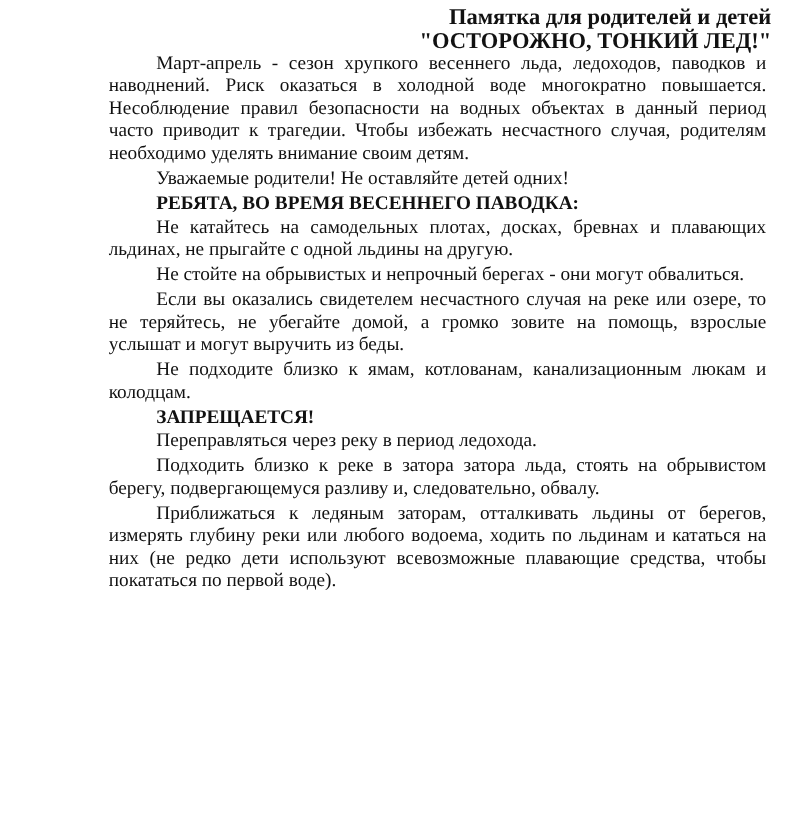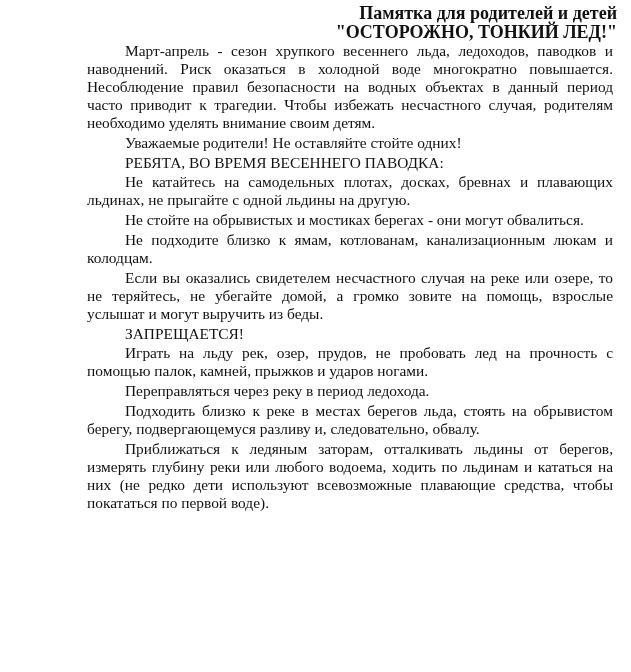--- a/index.html
+++ b/index.html
@@ -4,36 +4,35 @@
 <style>
   html, body { margin: 0; padding: 0; background: #ffffff; }
   body { width: 631px; height: 672px; overflow: hidden; position: relative; }
   .page {
     position: absolute; left: 87px; top: 4px; width: 530px;
     font-family: "Liberation Serif", serif; font-size: 15.4px; line-height: 18px; color: #111;
   }
   .title { text-align: right; font-weight: bold; font-size: 18px; line-height: 19px; margin-left: 20px; }
   .p { text-align: justify; text-indent: 38px; margin: 0 4px 2px 0; }
   .b { font-weight: normal; }
-  .h { font-weight: normal; padding-left: 38px; margin: 1px 0 1px 0; }
+  .h { font-weight: bold; padding-left: 38px; margin: 1px 0 1px 0; }
 </style>
 </head>
 <body>
 
 <div class="page">
   <div class="title">Памятка для родителей и детей</div>
   <div class="title">"ОСТОРОЖНО, ТОНКИЙ ЛЕД!"</div>
 
   <p class="p">Март-апрель - сезон хрупкого весеннего льда, ледоходов, паводков и наводнений. Риск оказаться в холодной воде многократно повышается. Несоблюдение правил безопасности на водных объектах в данный период часто приводит к трагедии. Чтобы избежать несчастного случая, родителям необходимо уделять внимание своим детям.</p>
-  <p class="p"><span class="b">Уважаемые родители!</span><span> Не оставляйте стойте одних!</span></p>
+  <p class="p"><span class="b">Уважаемые родители!</span><span> Не оставляйте детей одних!</span></p>
 
   <div class="h">РЕБЯТА, ВО ВРЕМЯ ВЕСЕННЕГО ПАВОДКА:</div>
   <p class="p">Не катайтесь на самодельных плотах, досках, бревнах и плавающих льдинах, не прыгайте с одной льдины на другую.</p>
-  <p class="p">Не стойте на обрывистых и мостиках берегах - они могут обвалиться.</p>
+  <p class="p">Не стойте на обрывистых и непрочный берегах - они могут обвалиться.</p>
+  <p class="p">Если вы оказались свидетелем несчастного случая на реке или озере, то не теряйтесь, не убегайте домой, а громко зовите на помощь, взрослые услышат и могут выручить из беды.</p>
   <p class="p">Не подходите близко к ямам, котлованам, канализационным люкам и колодцам.</p>
-  <p class="p">Если вы оказались свидетелем несчастного случая на реке или озере, то не теряйтесь, не убегайте домой, а громко зовите на помощь, взрослые услышат и могут выручить из беды.</p>
 
   <div class="h">ЗАПРЕЩАЕТСЯ!</div>
-  <p class="p">Играть на льду рек, озер, прудов, не пробовать лед на прочность с помощью палок, камней, прыжков и ударов ногами.</p>
   <p class="p">Переправляться через реку в период ледохода.</p>
-  <p class="p">Подходить близко к реке в местах берегов льда, стоять на обрывистом берегу, подвергающемуся разливу и, следовательно, обвалу.</p>
+  <p class="p">Подходить близко к реке в затора затора льда, стоять на обрывистом берегу, подвергающемуся разливу и, следовательно, обвалу.</p>
   <p class="p">Приближаться к ледяным заторам, отталкивать льдины от берегов, измерять глубину реки или любого водоема, ходить по льдинам и кататься на них (не редко дети используют всевозможные плавающие средства, чтобы покататься по первой воде).</p>
 </div>
 
 </body></html>

